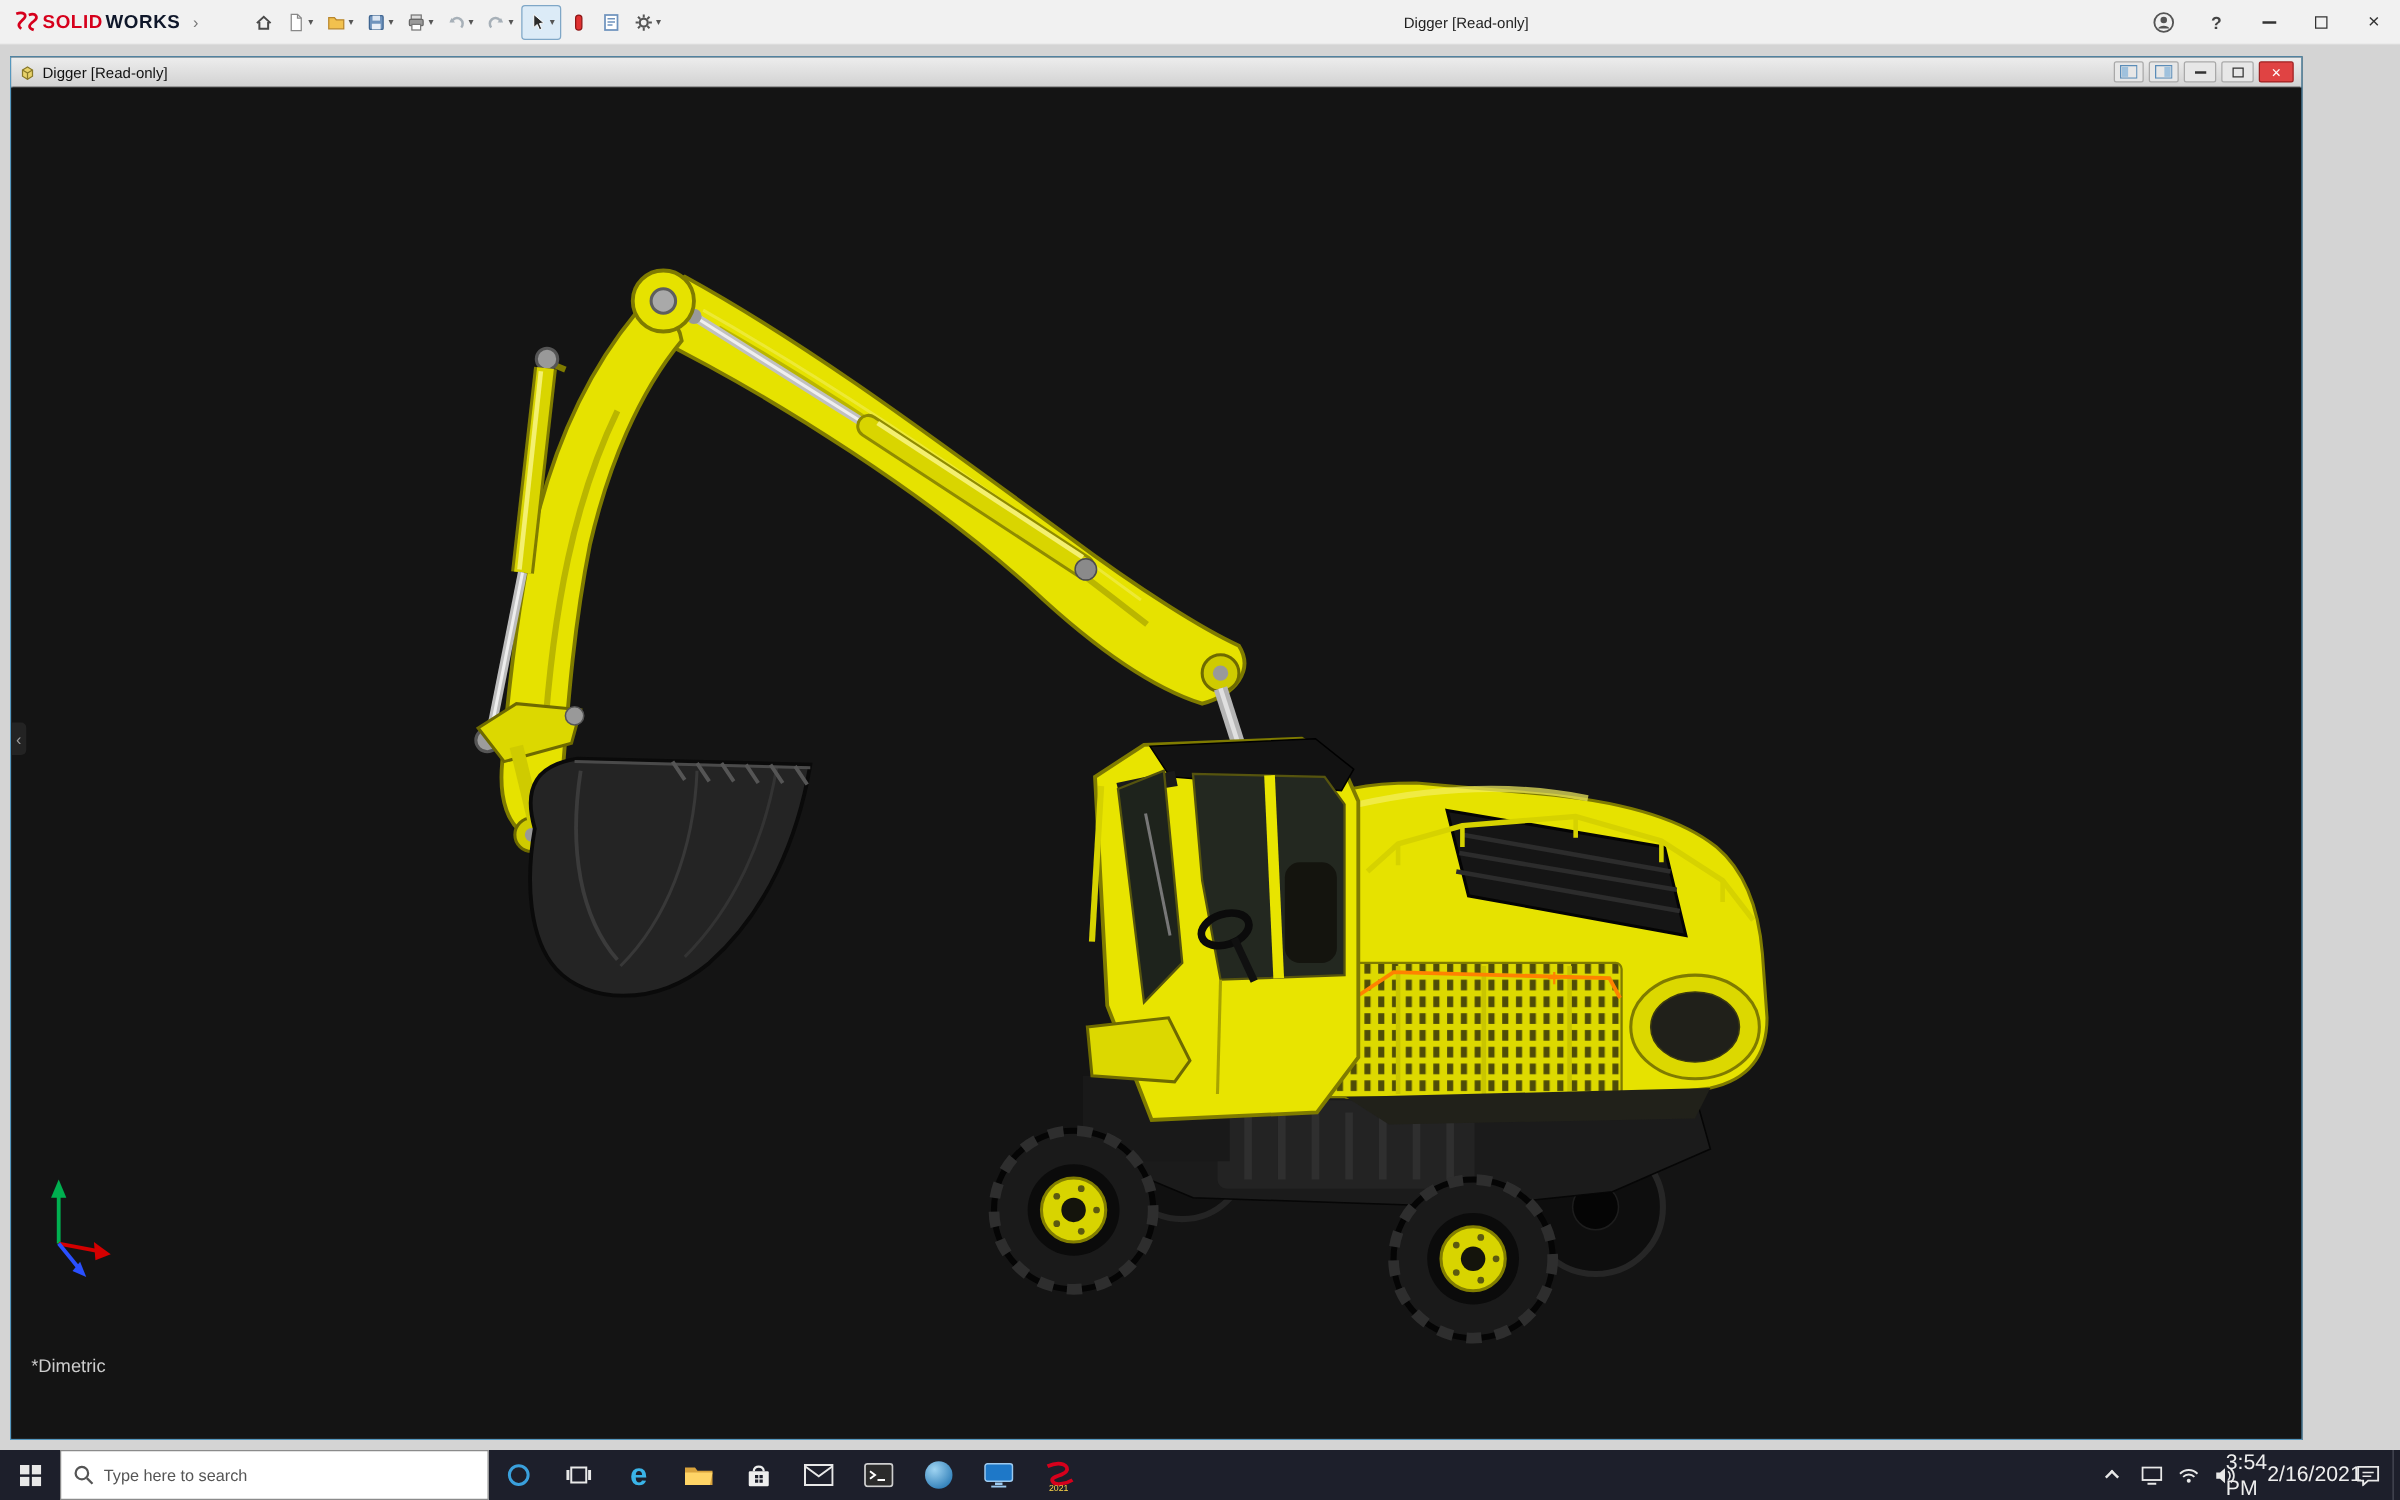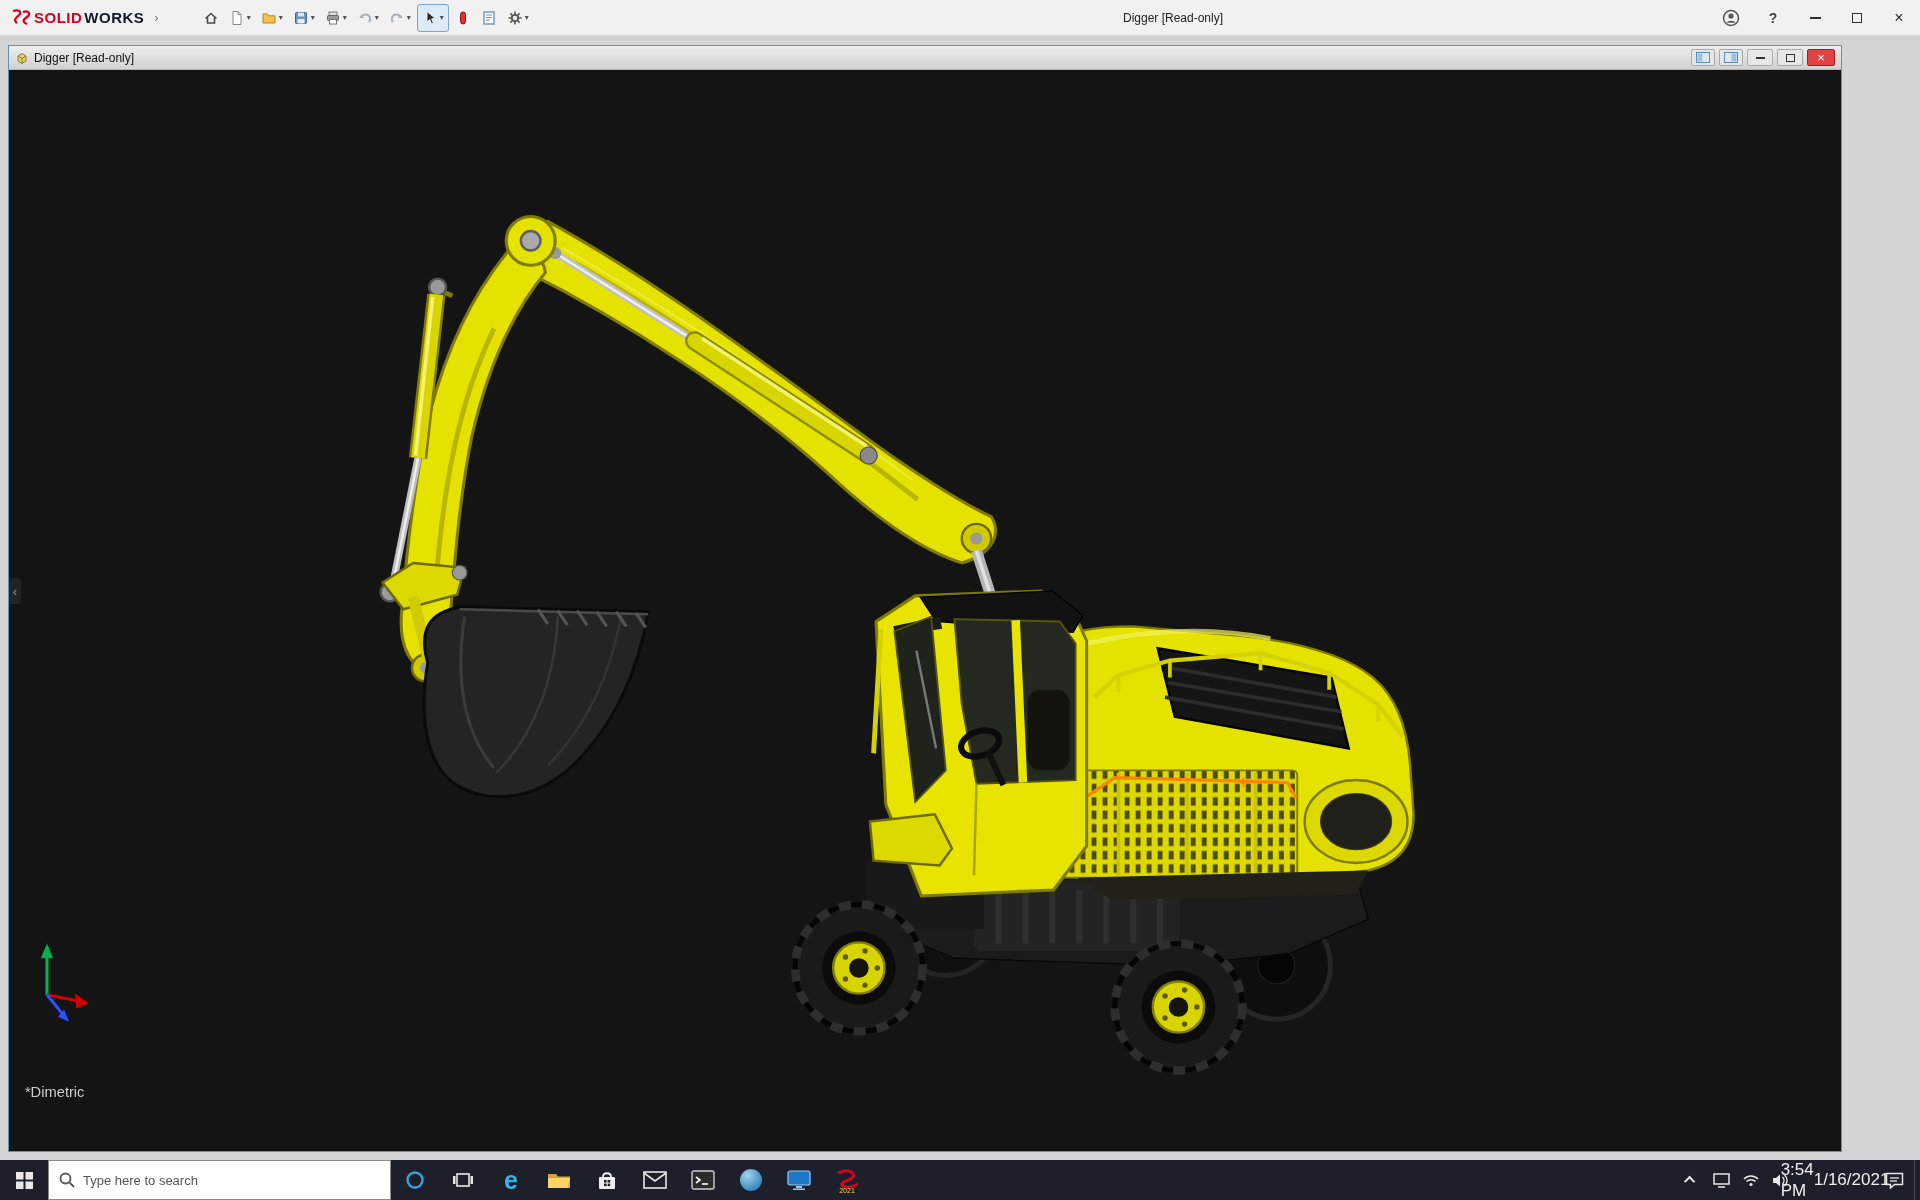--- a/index.html
+++ b/index.html
@@ -458,21 +458,21 @@
         </svg>
     </div>
     <div class="tray-slot">
       <svg width="18" height="15" viewBox="0 0 18 15">
           <polygon points="1,5 4,5 8,1.5 8,13.5 4,10 1,10" fill="#e8e8e8"></polygon>
           <path d="M10.5,4 C12.5,6 12.5,9 10.5,11 M12.5,2 C16,5 16,10 12.5,13" fill="none" stroke="#e8e8e8" stroke-width="1.4"></path>
         </svg>
     </div>
     <div class="clock">
       <span>3:54 PM</span>
-      <span>1/16/2021</span>
+      <span>2/16/2021</span>
     </div>
     <div class="tray-slot" style="width:40px">
       <svg width="19" height="17" viewBox="0 0 19 17">
           <path d="M1.5,1.5 h16 v11 h-8 l-4,3.5 v-3.5 h-4 Z" fill="none" stroke="#e8e8e8" stroke-width="1.5"></path>
           <line x1="5" y1="6" x2="14" y2="6" stroke="#e8e8e8" stroke-width="1.3"></line>
           <line x1="5" y1="9" x2="12" y2="9" stroke="#e8e8e8" stroke-width="1.3"></line>
         </svg>
     </div>
     <div class="desk-sliver"></div>
   </div>

